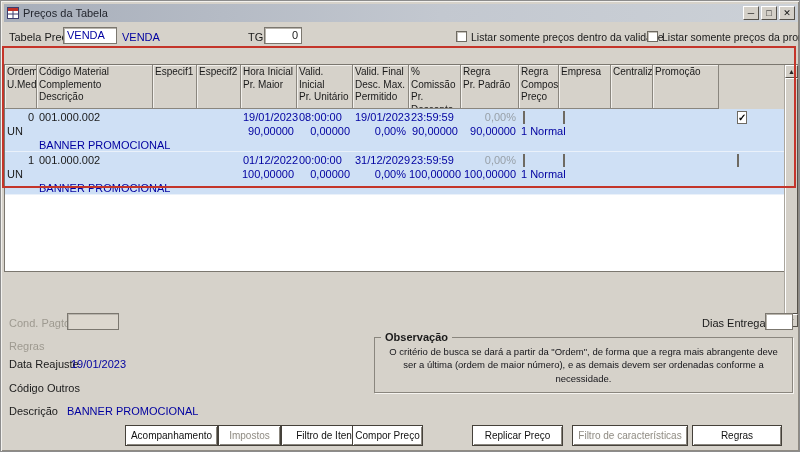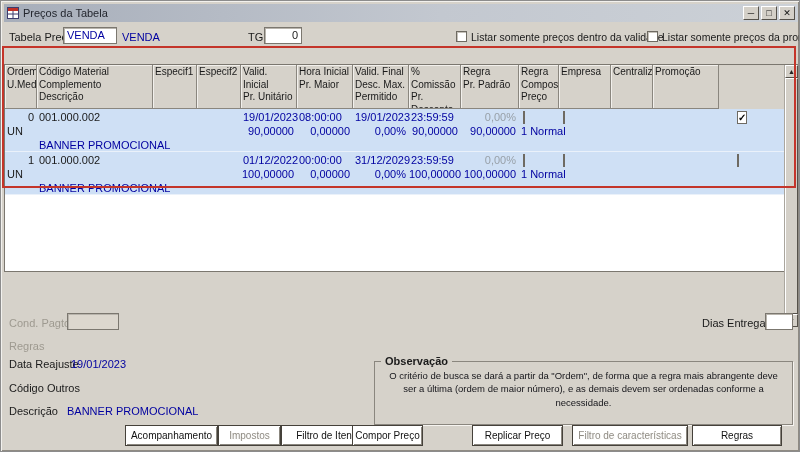--- a/index.html
+++ b/index.html
@@ -55,21 +55,21 @@
             border-color:#fff #55514a #55514a #fff; font-size:7px; text-align:center; line-height:11px; color:#222; }
   .sb-up { top:0; } .sb-down { bottom:0; }
   .sb-thumb { position:absolute; left:0; top:13px; width:13px; height:236px; background:#d4d0c8; border:1px solid;
               border-color:#fff #55514a #55514a #fff; }
 
   
   .annotation { position:absolute; left:1px; top:45px; width:794px; height:142px;
                 border:2px solid #c4352a; pointer-events:none; z-index:40; }
 
   
-  .groupbox { position:absolute; left:373px; top:360px; width:419px; height:64px; border:1px solid #8a867e;
+  .groupbox { position:absolute; left:373px; top:336px; width:419px; height:56px; border:1px solid #8a867e;
               box-shadow: 1px 1px 0 #f6f4f0; }
   .gb-title { position:absolute; top:-7px; left:6px; background:#d6d2ca; padding:0 4px; font-weight:bold; font-size:11px; }
   .gb-text { padding:7px 8px 0 8px; font-size:9.5px; line-height:1.4; color:#15151a;text-align:center; }
 
   
   .btn { position:absolute; top:424px; height:21px; background:#ffffff; border:1px solid #45413a;
          box-shadow: inset 1px 1px 0 #ffffff, inset -1px -1px 0 #8a867e;
          font-size:10px; text-align:center; line-height:19px; color:#111; cursor:default;
          font-family:"Liberation Sans",sans-serif; overflow:hidden; white-space:nowrap; }
   .btn.disabled { color:#908c84; text-shadow:1px 1px 0 #fafaf8; }
@@ -113,24 +113,24 @@
 
   <div class="grid-frame">
     <div class="grid-header">
       <div class="hc">Ordem
 U.Med.</div>
       <div class="hc">Código Material
 Complemento
 Descrição</div>
       <div class="hc">Especif1</div>
       <div class="hc">Especif2</div>
+      <div class="hc">Hora Inicial
+Pr. Maior</div>
       <div class="hc">Valid. Inicial
 Pr. Unitário</div>
-      <div class="hc">Hora Inicial
-Pr. Maior</div>
       <div class="hc">Valid. Final
 Desc. Max.
 Permitido</div>
       <div class="hc">% Comissão
 Pr. Desconto</div>
       <div class="hc">Regra
 Pr. Padrão</div>
       <div class="hc">Regra
 Composição
 Preço</div>

